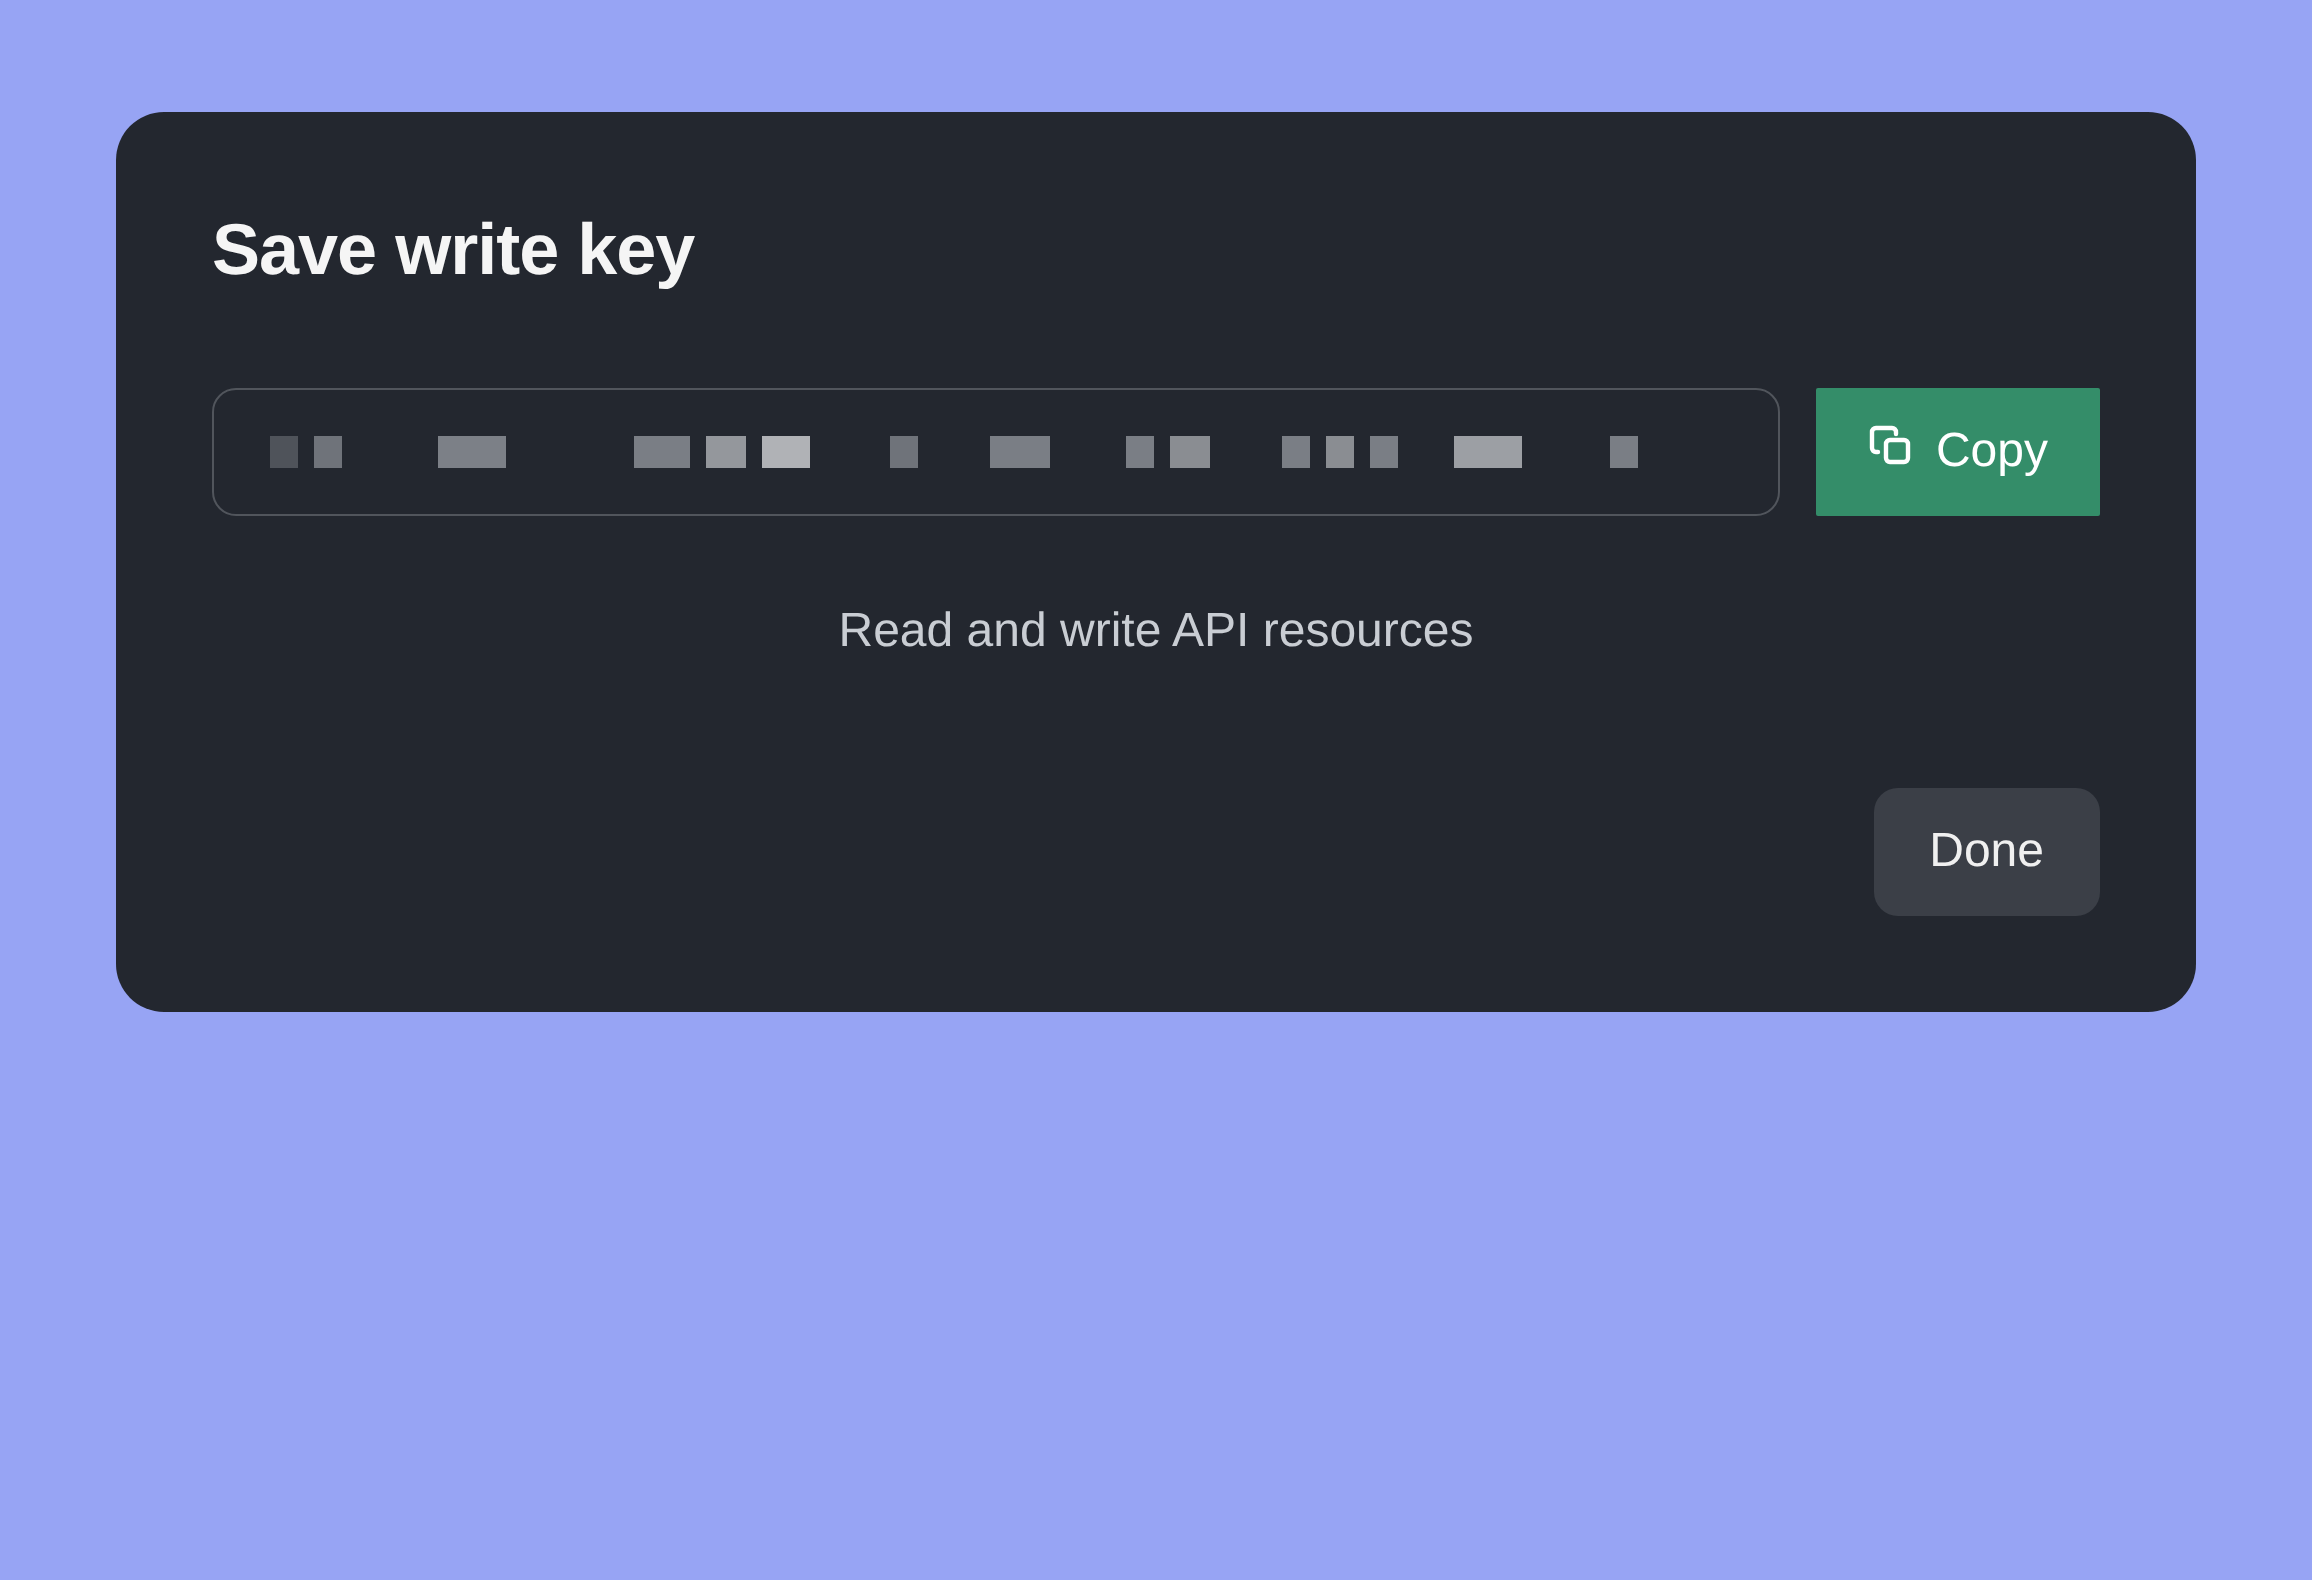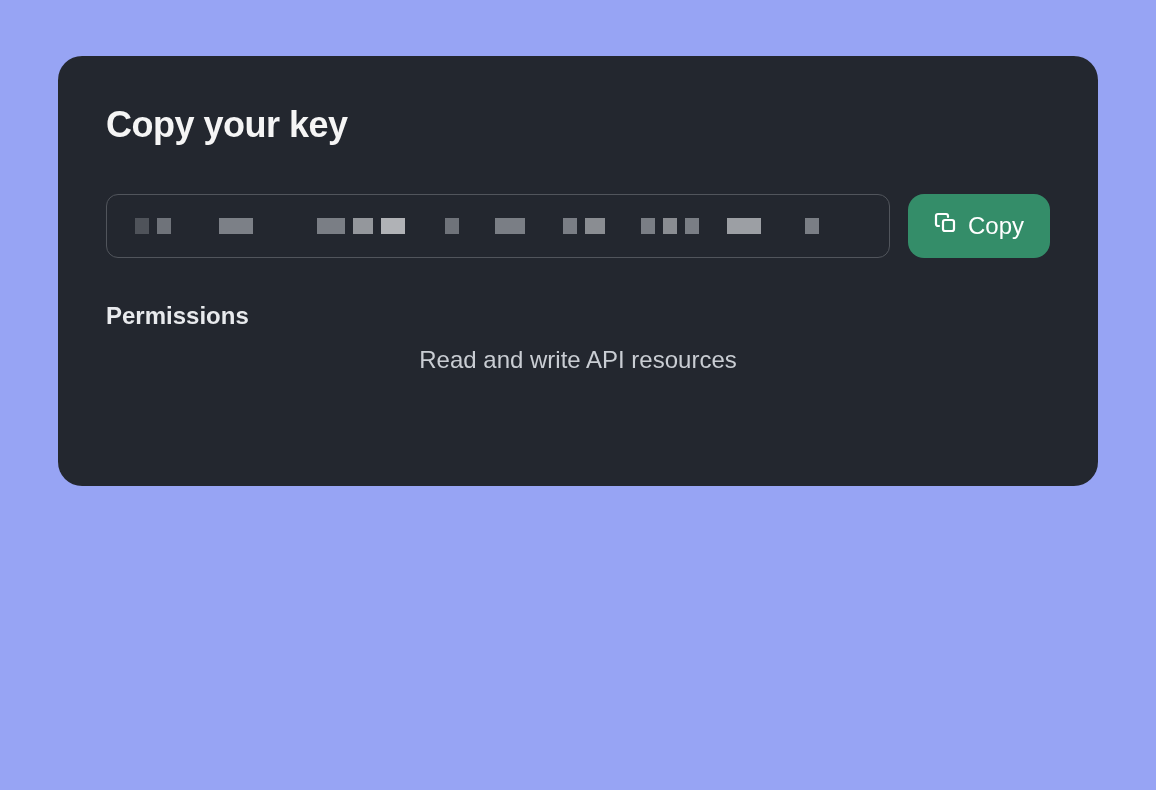--- a/index.html
+++ b/index.html
@@ -68,21 +68,21 @@
     }
     .seg {
       display:inline-block;
       height: 16px;
       background: #6f737a;
     }
     .copy-btn {
       background: #348d69;
       color: #ffffff;
       border: none;
-      border-radius: 16px;
+      border-radius: 1px;
       height: 64px;
       padding: 0 26px;
       font-size: 24px;
       font-weight: 500;
       display: flex;
       align-items: center;
       gap: 10px;
       cursor: pointer;
     }
     .copy-btn svg {
@@ -122,21 +122,21 @@
       font-weight: 500;
       cursor: pointer;
     }
   </style>
 </head>
 <body>
 
 <div class="modal-wrapper">
   <div class="modal">
 
-    <h1 class="title">Copy your key</h1>
+    <h1 class="title">Save write key</h1>
 
 
     <div class="key-row">
       <div class="key-field">
         <span class="seg" style="width:14px;background:#4f535a"></span>
         <span class="seg" style="width:14px;background:#6f737a"></span>
         <span style="width:32px"></span>
         <span class="seg" style="width:34px;background:#7c8087"></span>
         <span style="width:48px"></span>
         <span class="seg" style="width:28px;background:#7a7e85"></span>
@@ -163,19 +163,21 @@
         <span>
           <svg viewBox="0 0 24 24">
             <rect x="9" y="9" width="11" height="11" rx="2"></rect>
             <path d="M5 15H4a2 2 0 0 1-2-2V5a2 2 0 0 1 2-2h8a2 2 0 0 1 2 2v1"></path>
           </svg>
         </span>
         <span>Copy</span>
       </button>
     </div>
 
-    <div class="perm-label">Permissions</div>
 
     <div class="perm-value">Read and write API resources</div>
 
+    <div class="footer">
+      <button class="done-btn">Done</button>
+    </div>
 
   </div>
 </div>
 
 </body></html>

